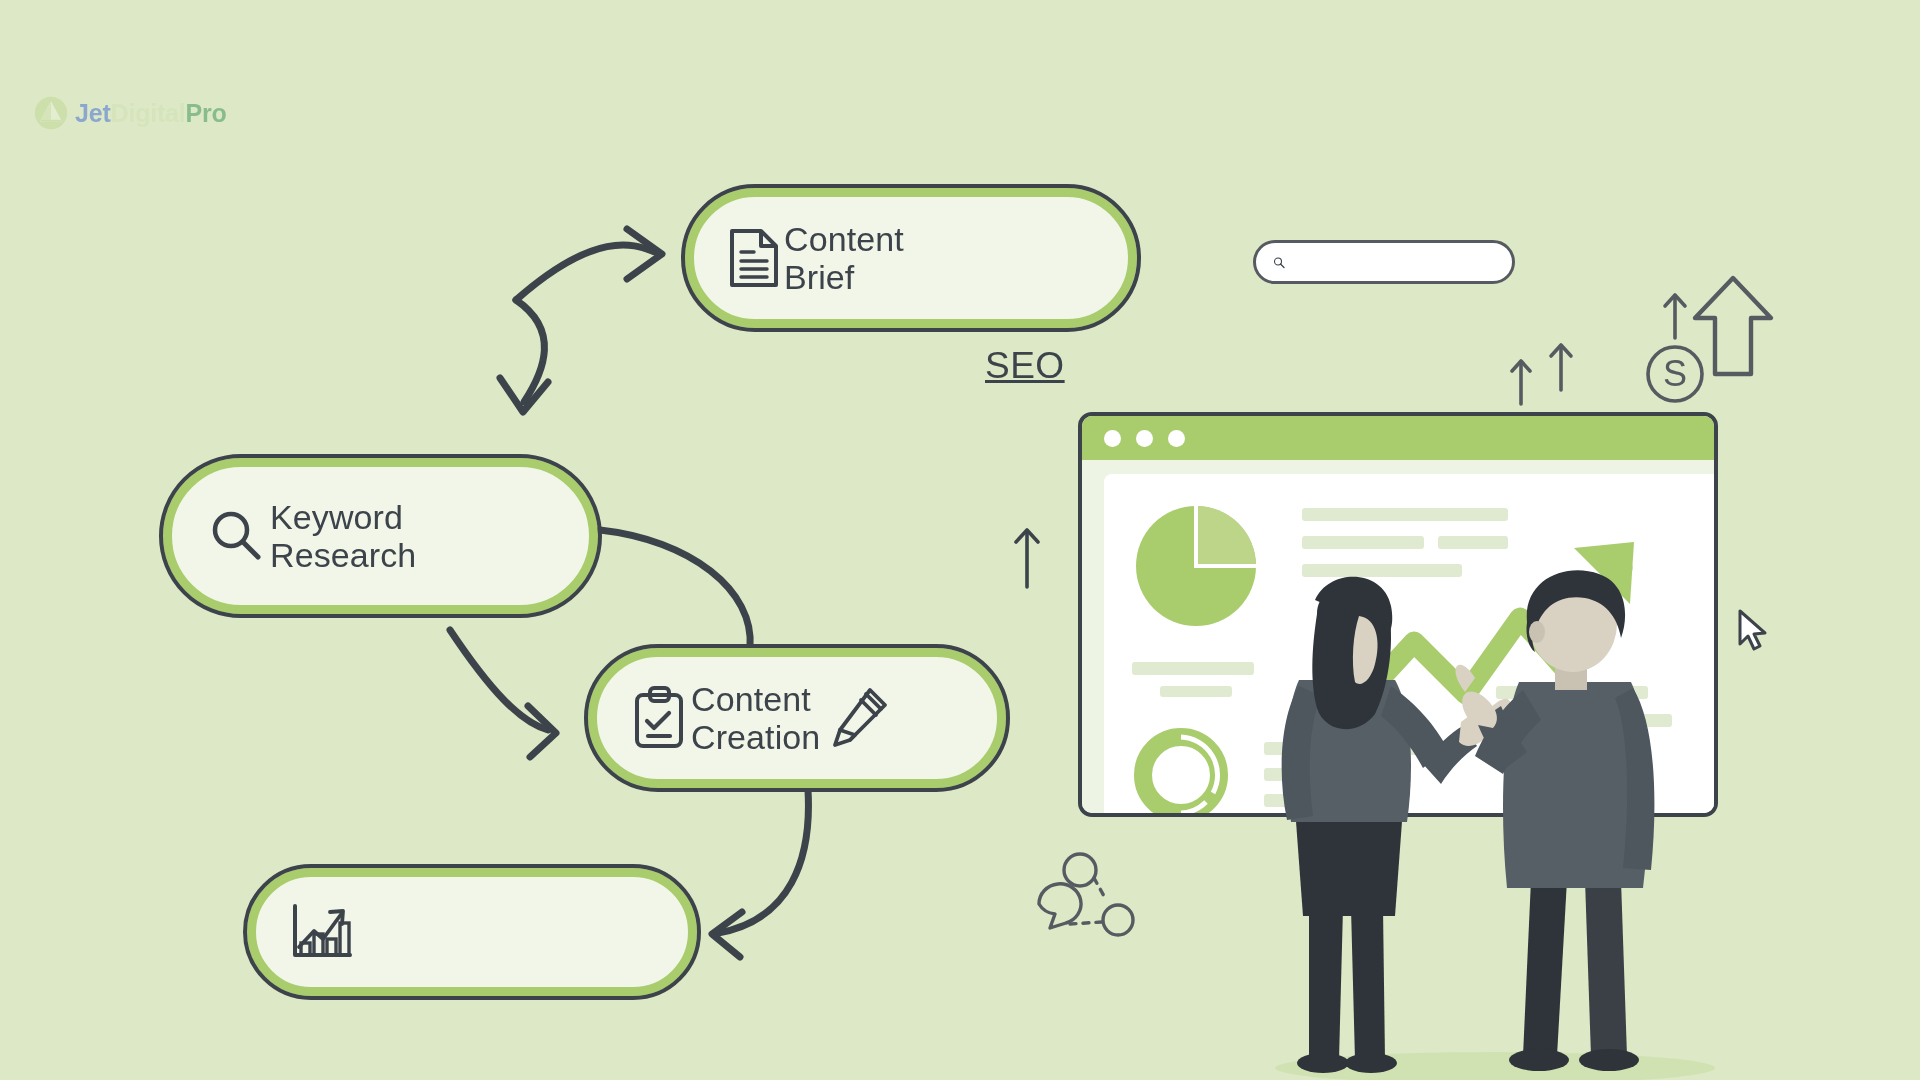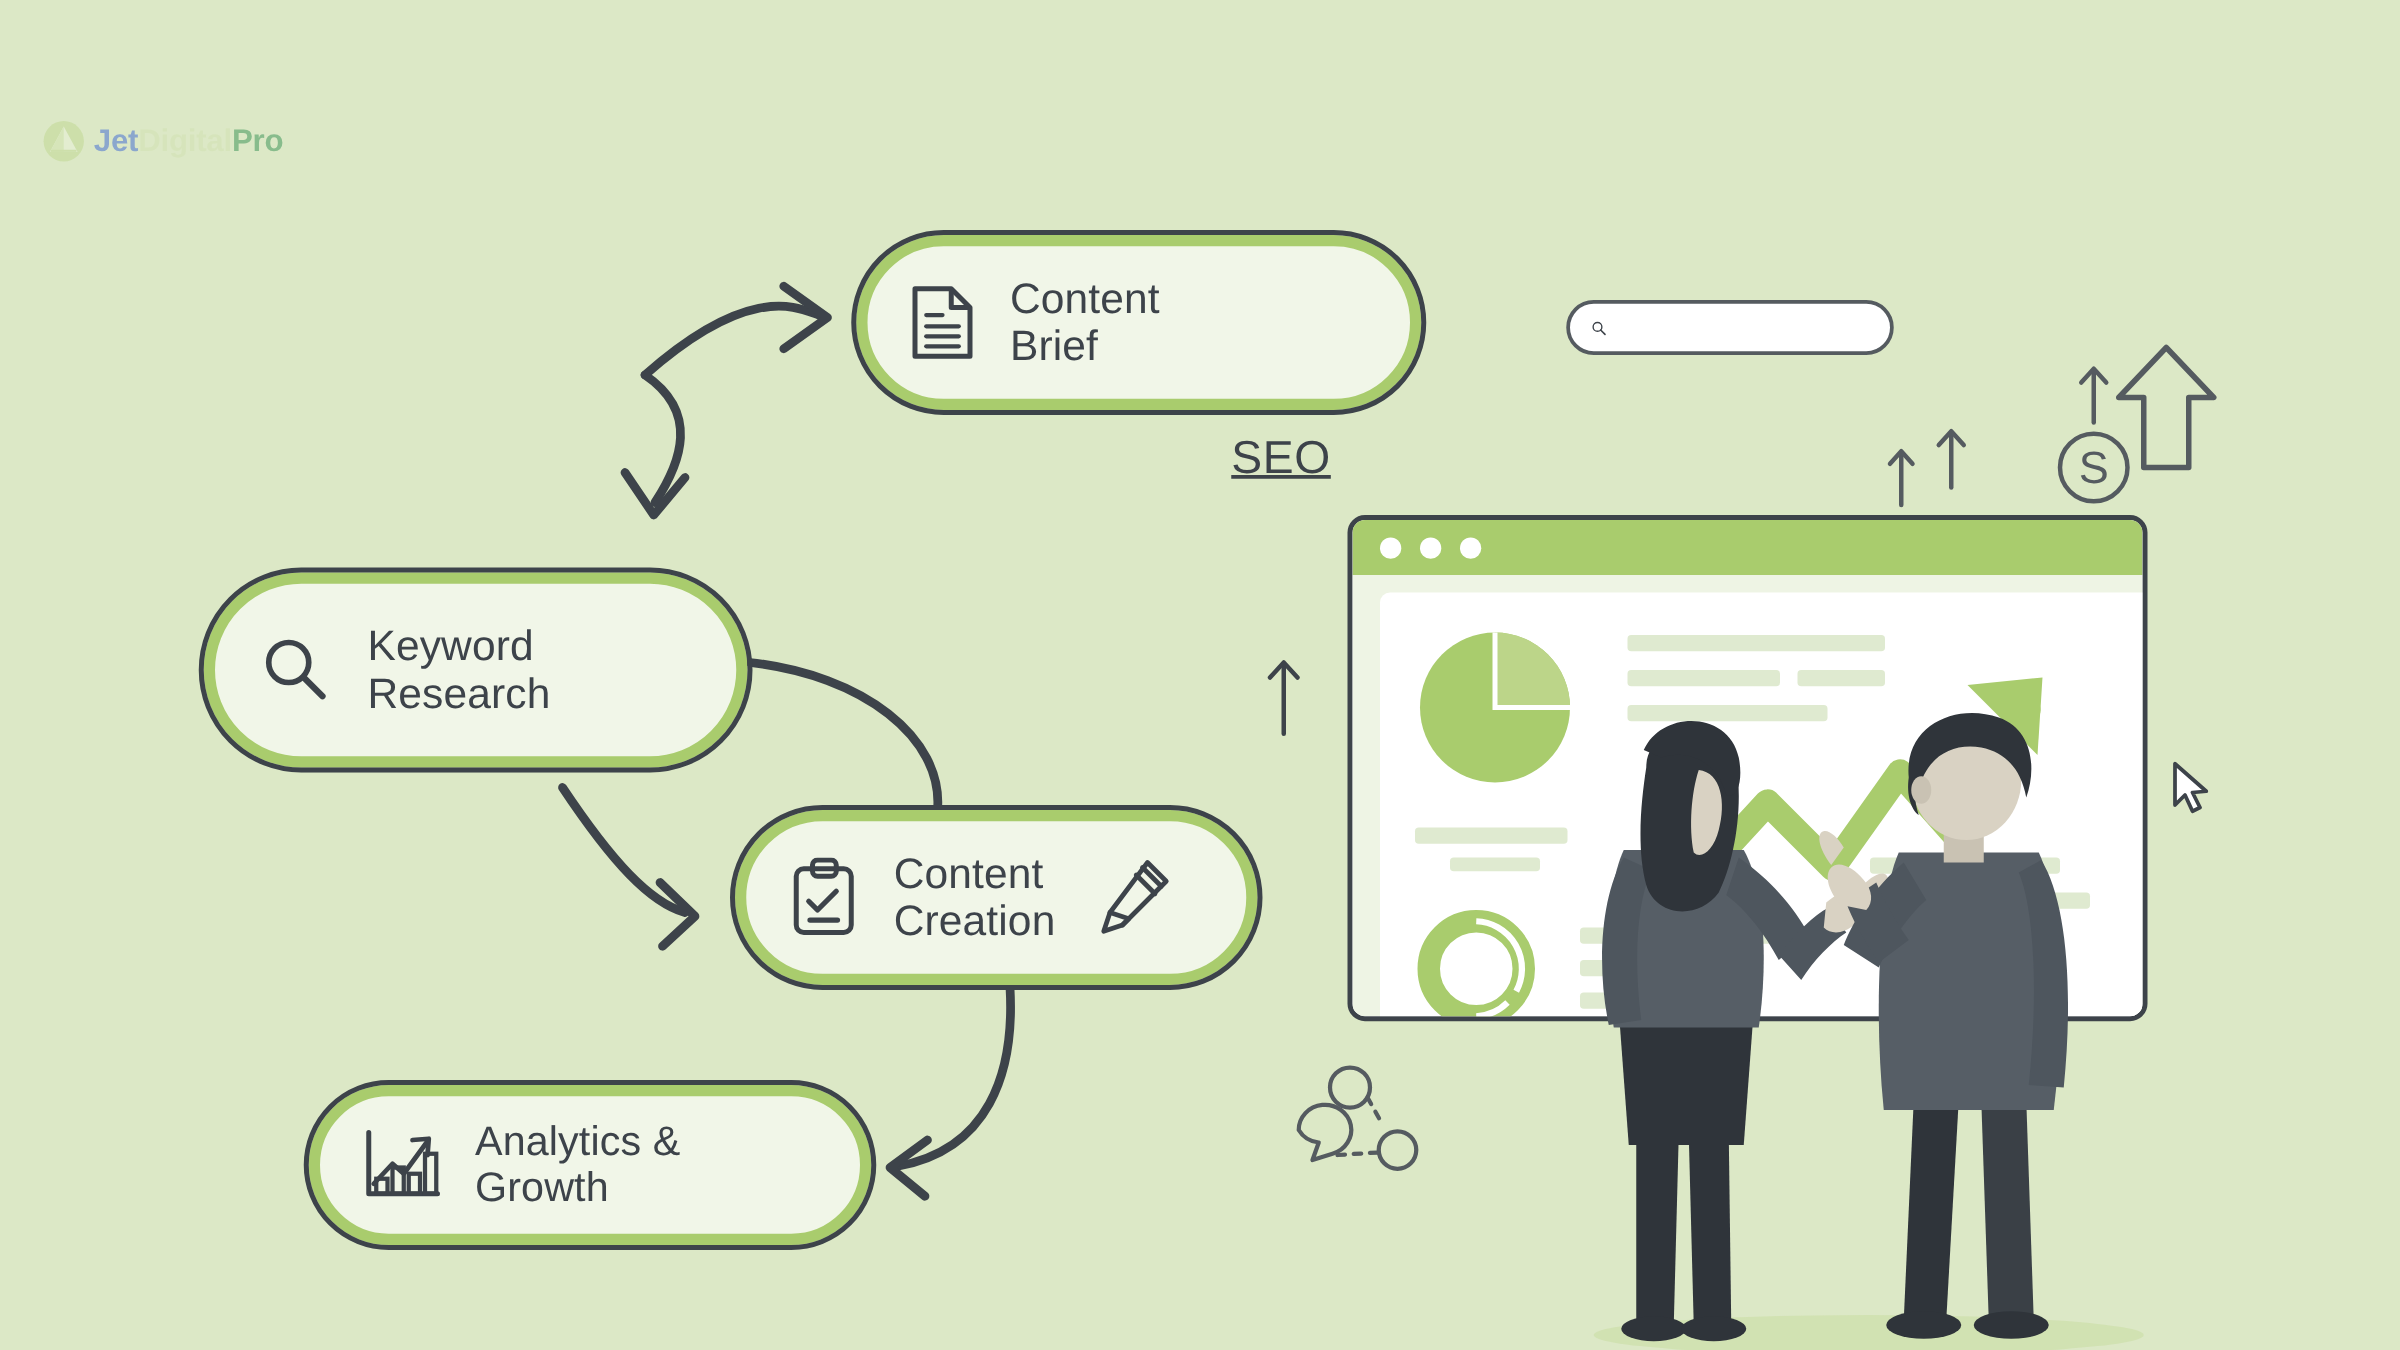--- a/index.html
+++ b/index.html
@@ -50,21 +50,21 @@
     outline: 4px solid #3d434a;
     outline-offset: 0px;
     border-radius: 999px;
     display: flex;
     align-items: center;
     box-shadow: 0 4px 0 rgba(61,67,74,0.10);
   }
   .pill-inner {
     display: flex;
     align-items: center;
-    gap: 28px;
+    gap: 4px;
     padding: 0 34px;
     width: 100%;
   }
   .pill-label {
     color: #3d434a;
     font-size: 34px;
     font-weight: 500;
     line-height: 1.12;
     white-space: pre-line;
     letter-spacing: 0.1px;
@@ -270,21 +270,20 @@
         <path d="M5 3 V52 H60" fill="none" stroke="#3d434a" stroke-width="4" stroke-linecap="round" stroke-linejoin="round"></path>
         <g fill="none" stroke="#3d434a" stroke-width="3.4">
           <rect x="11" y="40" width="9" height="12"></rect>
           <rect x="24" y="31" width="9" height="21"></rect>
           <rect x="37" y="36" width="9" height="16"></rect>
           <rect x="50" y="20" width="9" height="32"></rect>
         </g>
         <path d="M9 44 L24 28 L33 36 L52 10" fill="none" stroke="#3d434a" stroke-width="3.8" stroke-linecap="round" stroke-linejoin="round"></path>
         <path d="M40 9 L53 8 L52 21" fill="none" stroke="#3d434a" stroke-width="3.8" stroke-linecap="round" stroke-linejoin="round"></path>
       </svg>
-      <div class="pill-label">Analytics &amp; Growth</div>
     </div>
   </div>
 
   <div class="seo-label">SEO</div>
 
   <div class="searchbar">
     <svg width="21" height="21" viewBox="0 0 24 24">
       <circle cx="10" cy="10" r="7" fill="none" stroke="#3d434a" stroke-width="2.2"></circle>
       <path d="M15 15 L22 22" stroke="#3d434a" stroke-width="2.6" stroke-linecap="round"></path>
     </svg>

